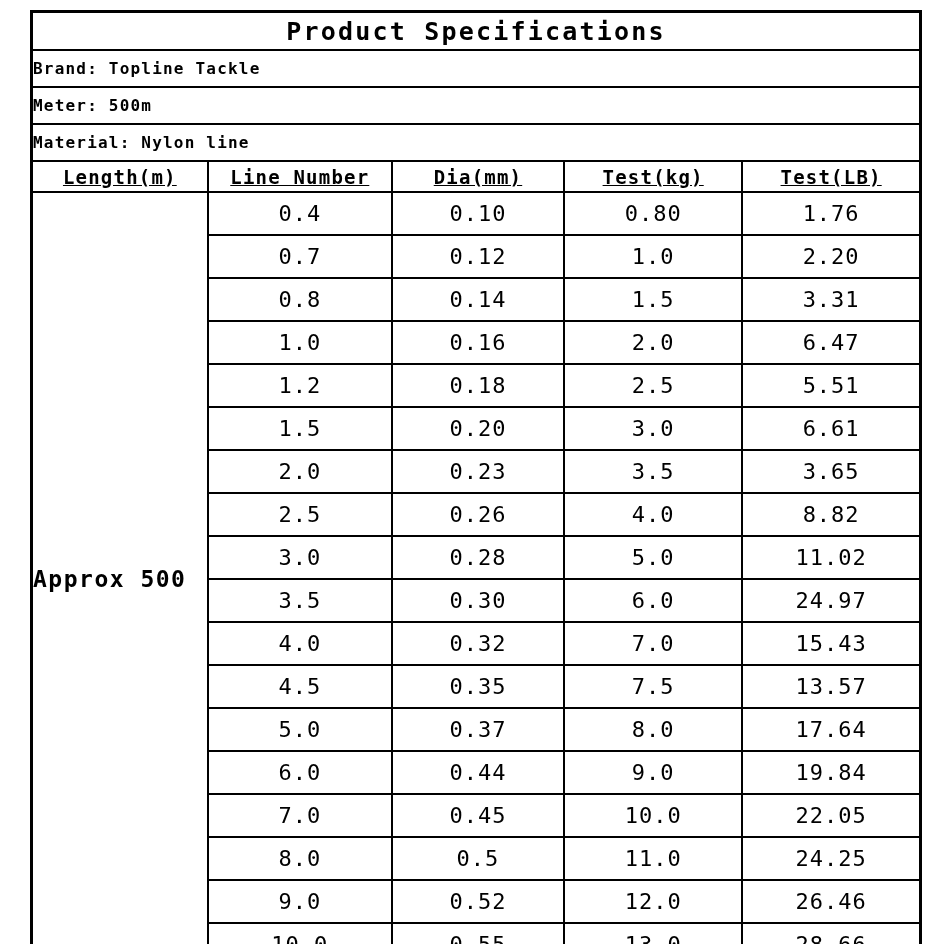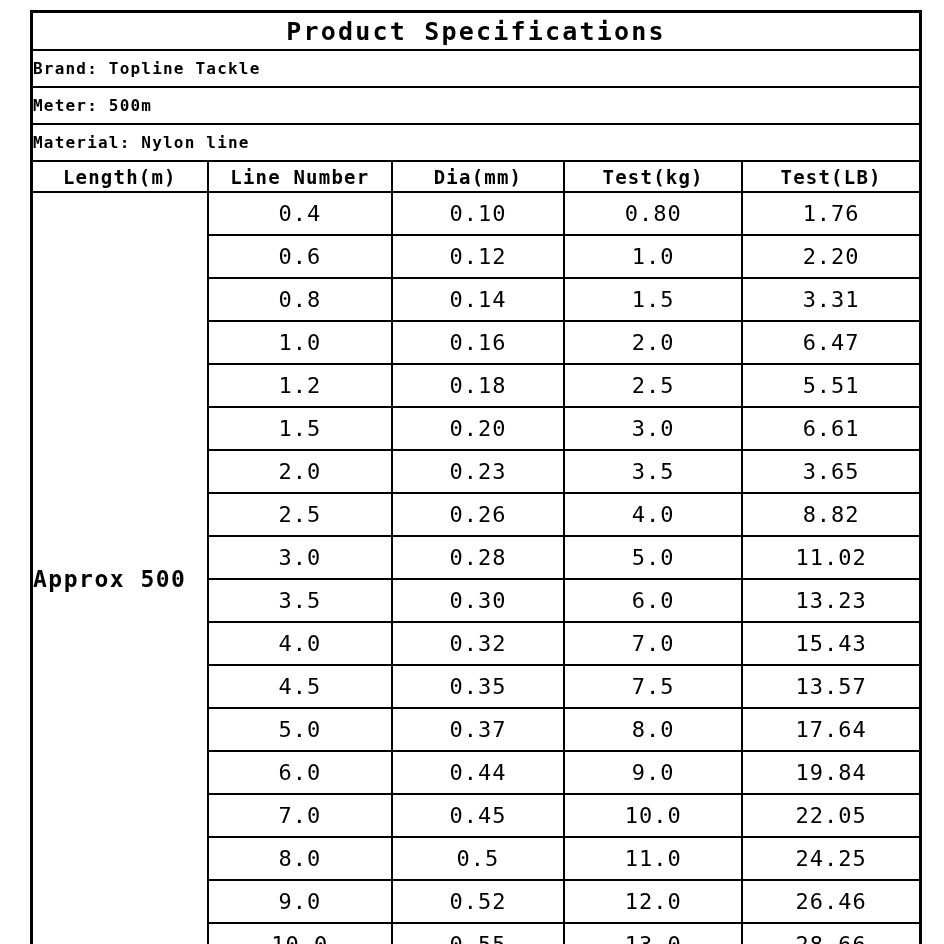--- a/index.html
+++ b/index.html
@@ -49,20 +49,21 @@
     font-family: "DejaVu Sans Mono", monospace;
   }
   .head-cell {
     background: #43c4d6;
     text-align: center;
     font-size: 19px;
     font-weight: bold;
     letter-spacing: 1.2px;
     height: 29px;
     font-family: "DejaVu Sans Mono", monospace;
+    text-decoration: underline;
   }
   .length-cell {
     text-align: left;
     vertical-align: middle;
     font-size: 23px;
     font-weight: bold;
     letter-spacing: 1.5px;
     padding-left: 4px;
     font-family: "DejaVu Sans Mono", monospace;
   }
@@ -112,21 +113,21 @@
         <td class="head-cell">Test(LB)</td>
       </tr>
       <tr>
         <td class="length-cell" rowspan="18">Approx 500</td>
         <td class="data-cell">0.4</td>
         <td class="data-cell">0.10</td>
         <td class="data-cell">0.80</td>
         <td class="data-cell">1.76</td>
       </tr>
       <tr>
-        <td class="data-cell">0.6</td>
+        <td class="data-cell">0.7</td>
         <td class="data-cell">0.12</td>
         <td class="data-cell">1.0</td>
         <td class="data-cell">2.20</td>
       </tr>
       <tr>
         <td class="data-cell">0.8</td>
         <td class="data-cell">0.14</td>
         <td class="data-cell">1.5</td>
         <td class="data-cell">3.31</td>
       </tr>
@@ -163,21 +164,21 @@
       <tr>
         <td class="data-cell">3.0</td>
         <td class="data-cell">0.28</td>
         <td class="data-cell">5.0</td>
         <td class="data-cell">11.02</td>
       </tr>
       <tr>
         <td class="data-cell">3.5</td>
         <td class="data-cell">0.30</td>
         <td class="data-cell">6.0</td>
-        <td class="data-cell">13.23</td>
+        <td class="data-cell">24.97</td>
       </tr>
       <tr>
         <td class="data-cell">4.0</td>
         <td class="data-cell">0.32</td>
         <td class="data-cell">7.0</td>
         <td class="data-cell">15.43</td>
       </tr>
       <tr>
         <td class="data-cell">4.5</td>
         <td class="data-cell">0.35</td>

